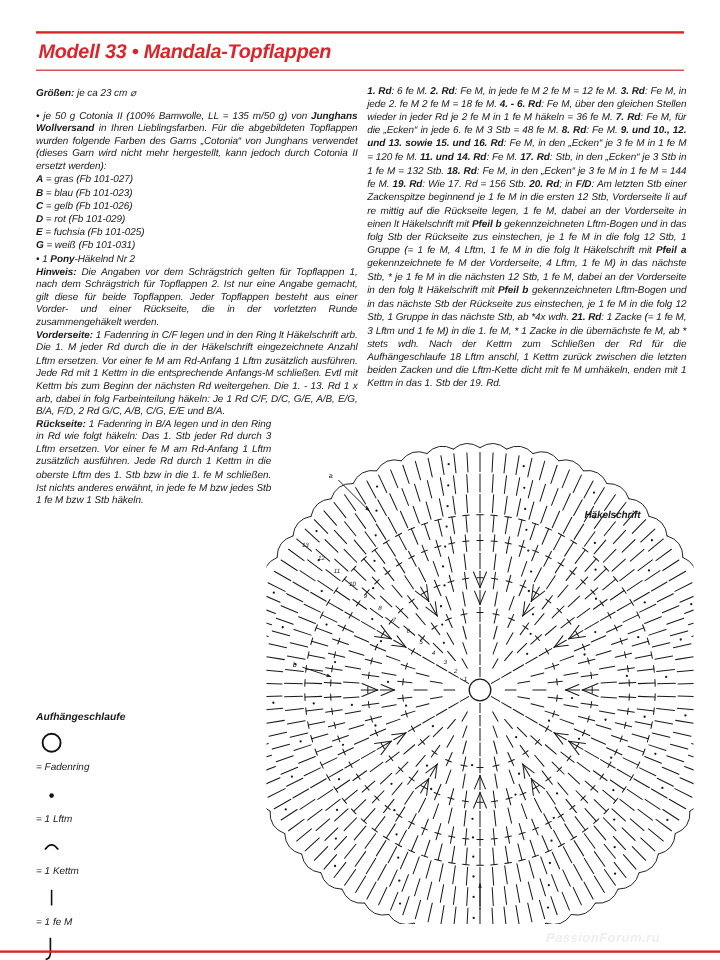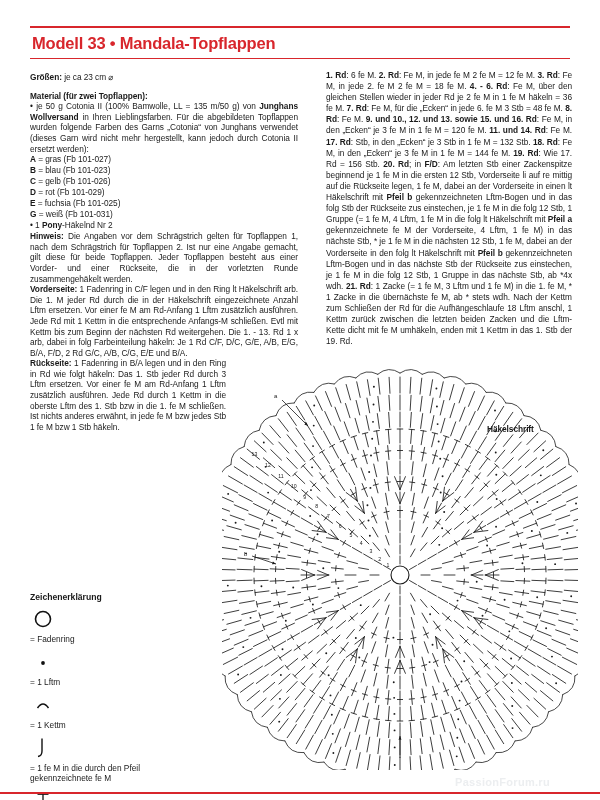--- a/index.html
+++ b/index.html
@@ -14,20 +14,21 @@
     overflow: hidden;
     font-family: "Liberation Sans", sans-serif;
     color: #1a1a1a;
   }
 
   .page {
     position: absolute;
     left: 0; top: 0;
     width: 600px;
     height: 800px;
+    font-style: italic;
   }
 
   
   .header {
     position: absolute;
     left: 30px;
     top: 26px;
     width: 540px;
   }
   .rule {
@@ -75,21 +76,20 @@
     line-height: 11px;
     letter-spacing: -0.05px;
   }
 
   
   .rcol-text {
     font-size: 8.3px;
     line-height: 11.1px;
     text-align: justify;
     letter-spacing: -0.05px;
-    margin-left: 20px;
   }
 
   
   .legend {
     position: absolute;
     left: 30px;
     top: 592px;
     width: 210px;
   }
   .legend-title {
@@ -180,23 +180,20 @@
   </div>
 
   <div class="col-left">
 
     <div class="para">
       <b>Größen:</b><span> je ca 23 cm ⌀</span>
     </div>
 
     <div class="gap-m"></div>
 
-    <div class="para">
-      <b>Material (für zwei Topflappen):</b>
-    </div>
 
     <div class="para"><span>• je 50 g Cotonia II (100% Bamwolle, LL = 135 m/50 g) von </span><b>Junghans Wollversand</b><span> in Ihren Lieblingsfarben. Für die abgebildeten Topflappen wurden folgende Farben des Garns „Cotonia“ von Junghans verwendet (dieses Garn wird nicht mehr hergestellt, kann jedoch durch Cotonia II ersetzt werden):</span></div>
 
     <div class="yarnline"><b>A</b> = <span>gras</span> <span>(Fb 101-027)</span></div>
     <div class="yarnline"><b>B</b> = <span>blau</span> <span>(Fb 101-023)</span></div>
     <div class="yarnline"><b>C</b> = <span>gelb</span> <span>(Fb 101-026)</span></div>
     <div class="yarnline"><b>D</b> = <span>rot</span> <span>(Fb 101-029)</span></div>
     <div class="yarnline"><b>E</b> = <span>fuchsia</span> <span>(Fb 101-025)</span></div>
     <div class="yarnline"><b>G</b> = <span>weiß</span> <span>(Fb 101-031)</span></div>
 
@@ -1354,21 +1351,21 @@
           <polygon points="86,66 82.32421823813159,64.42246127175413 84.42246127175413,62.32421823813159" stroke="none"></polygon>
           <line x1="30" y1="196" x2="54" y2="204" stroke-width="0.8"></line>
           <polygon points="54,204 50.006784077304054,204.2328660445998 50.94514688860313,201.4177776107026" stroke="none"></polygon>
           <line x1="178" y1="398" x2="178" y2="376" stroke-width="0.8"></line>
           <polygon points="178,376 179.48368187765192,379.71465854230604 176.51631812234808,379.71465854230604" stroke="none"></polygon>
         </g>
     </svg>
   </div>
 
   <div class="legend">
-    <div class="legend-title">Zeichenerklärung</div>
+    <div class="legend-title">Aufhängeschlaufe</div>
 
     <div class="legend-row">
       <span class="legend-sym">
         <svg width="20" height="20" viewBox="0 0 20 20">
             <circle cx="10" cy="10" r="7.5" fill="none" stroke="#111" stroke-width="1.6"></circle>
           </svg>
       </span>
       <span class="legend-label">= Fadenring</span>
     </div>
 
@@ -1383,20 +1380,28 @@
 
     <div class="legend-row">
       <span class="legend-sym">
         <svg width="16" height="14" viewBox="0 0 16 14">
             <path d="M2.5 10 Q8 2 13.5 10" fill="none" stroke="#111" stroke-width="1.5"></path>
           </svg>
       </span>
       <span class="legend-label">= 1 Kettm</span>
     </div>
 
+    <div class="legend-row">
+      <span class="legend-sym">
+        <svg width="14" height="16" viewBox="0 0 14 16">
+            <line x1="7" y1="1.5" x2="7" y2="14.5" stroke="#111" stroke-width="1.3"></line>
+          </svg>
+      </span>
+      <span class="legend-label">= 1 fe M</span>
+    </div>
 
     <div class="legend-row">
       <span class="legend-sym">
         <svg width="16" height="22" viewBox="0 0 16 22">
             <path d="M7 1.5 L7 14 Q7 19 3 19.5" fill="none" stroke="#111" stroke-width="1.4"></path>
           </svg>
       </span>
       <span class="legend-label">= 1 fe M in die durch den Pfeil
 gekennzeichnete fe M</span>
     </div>

